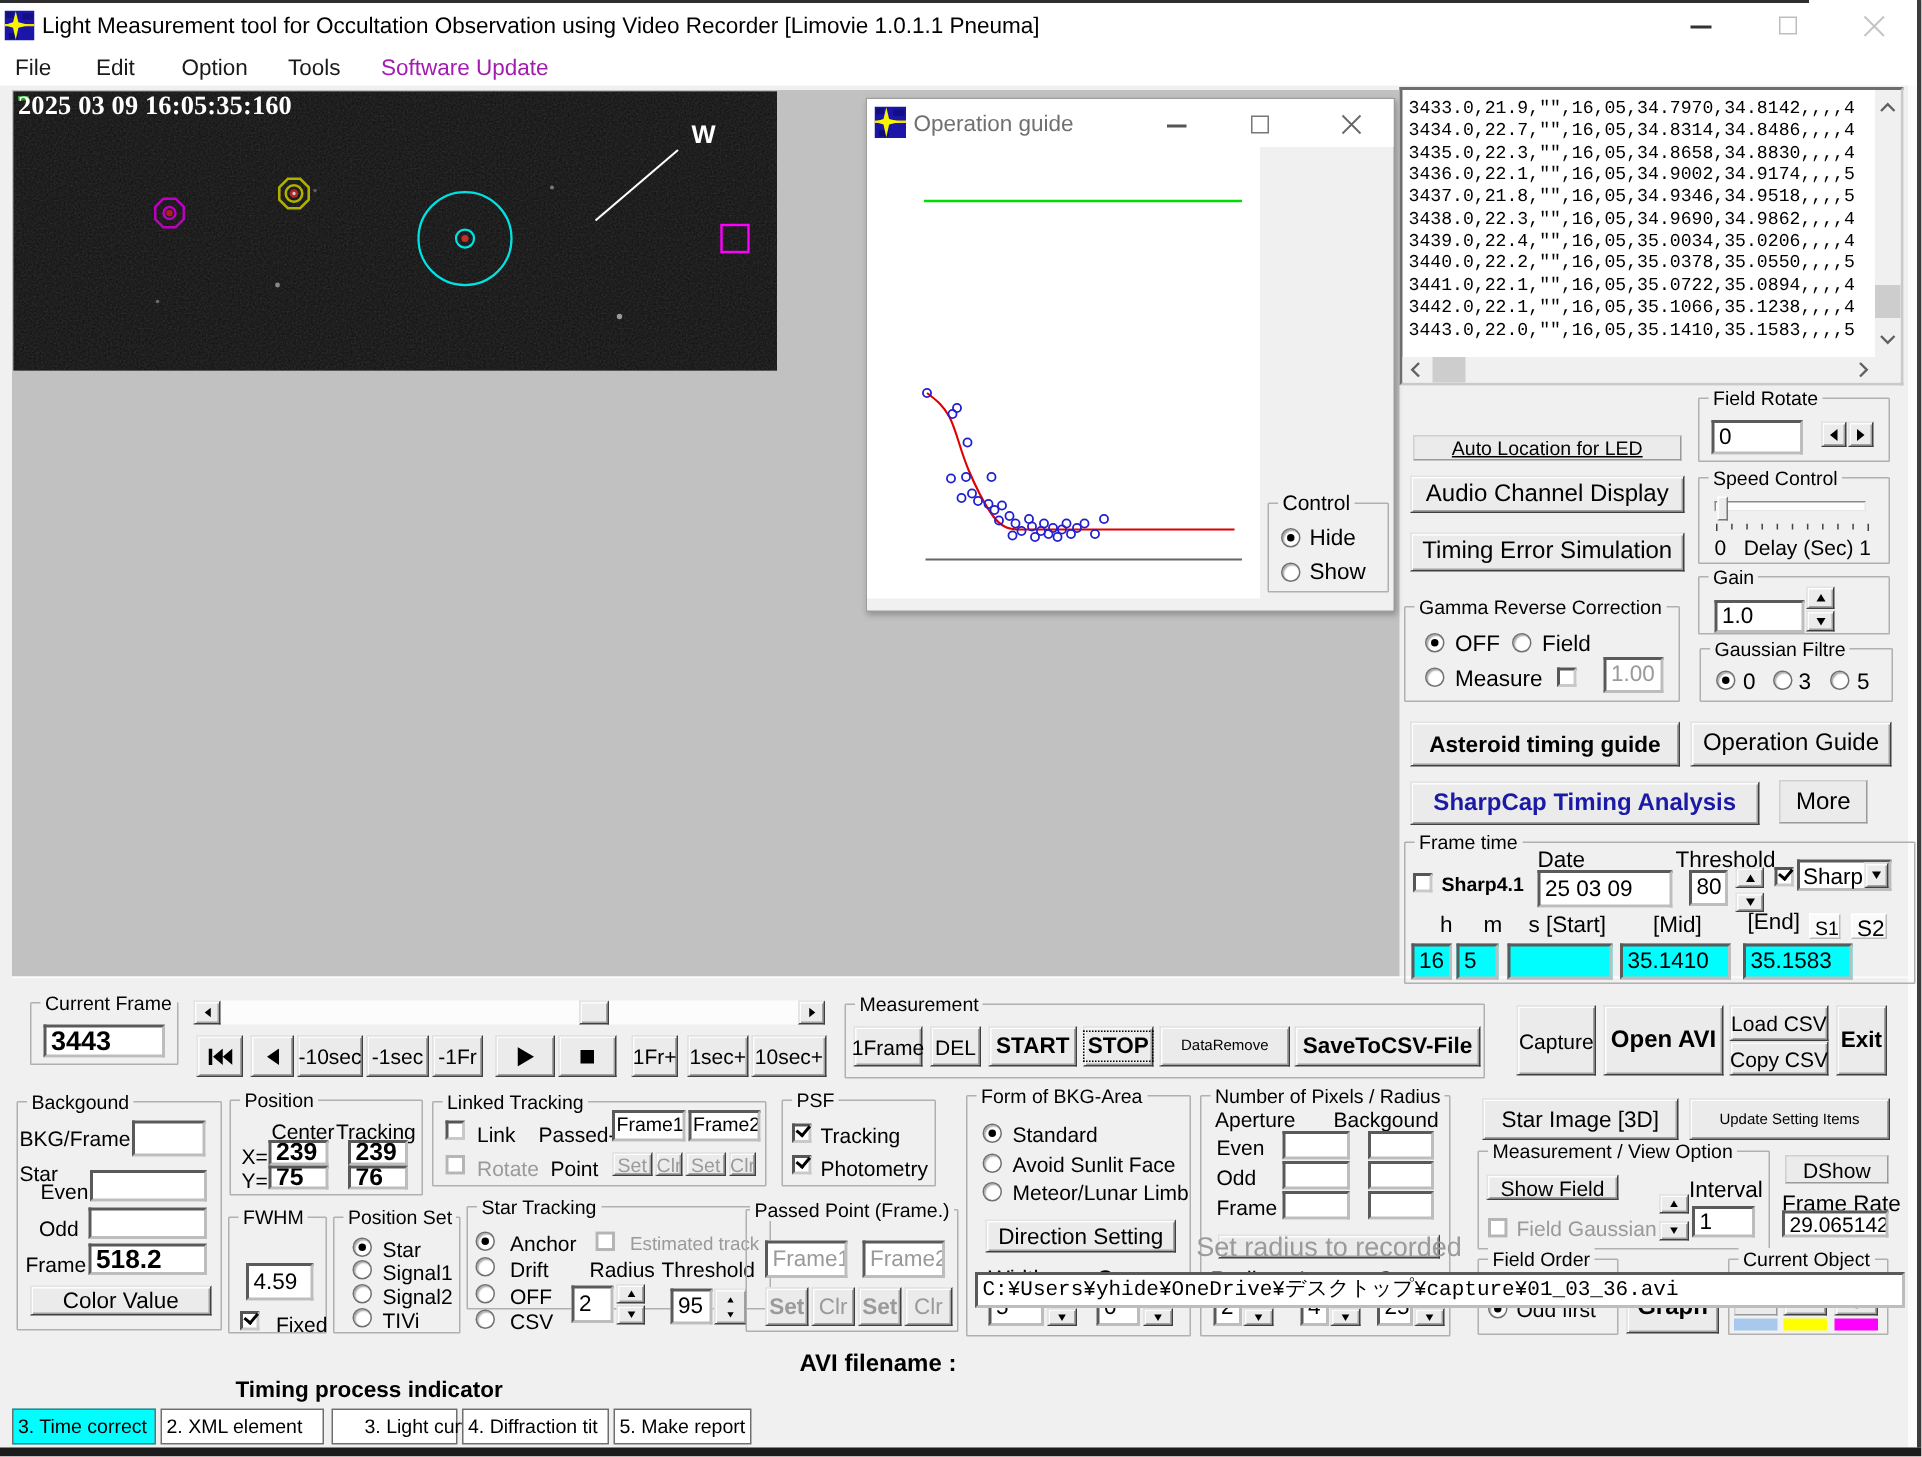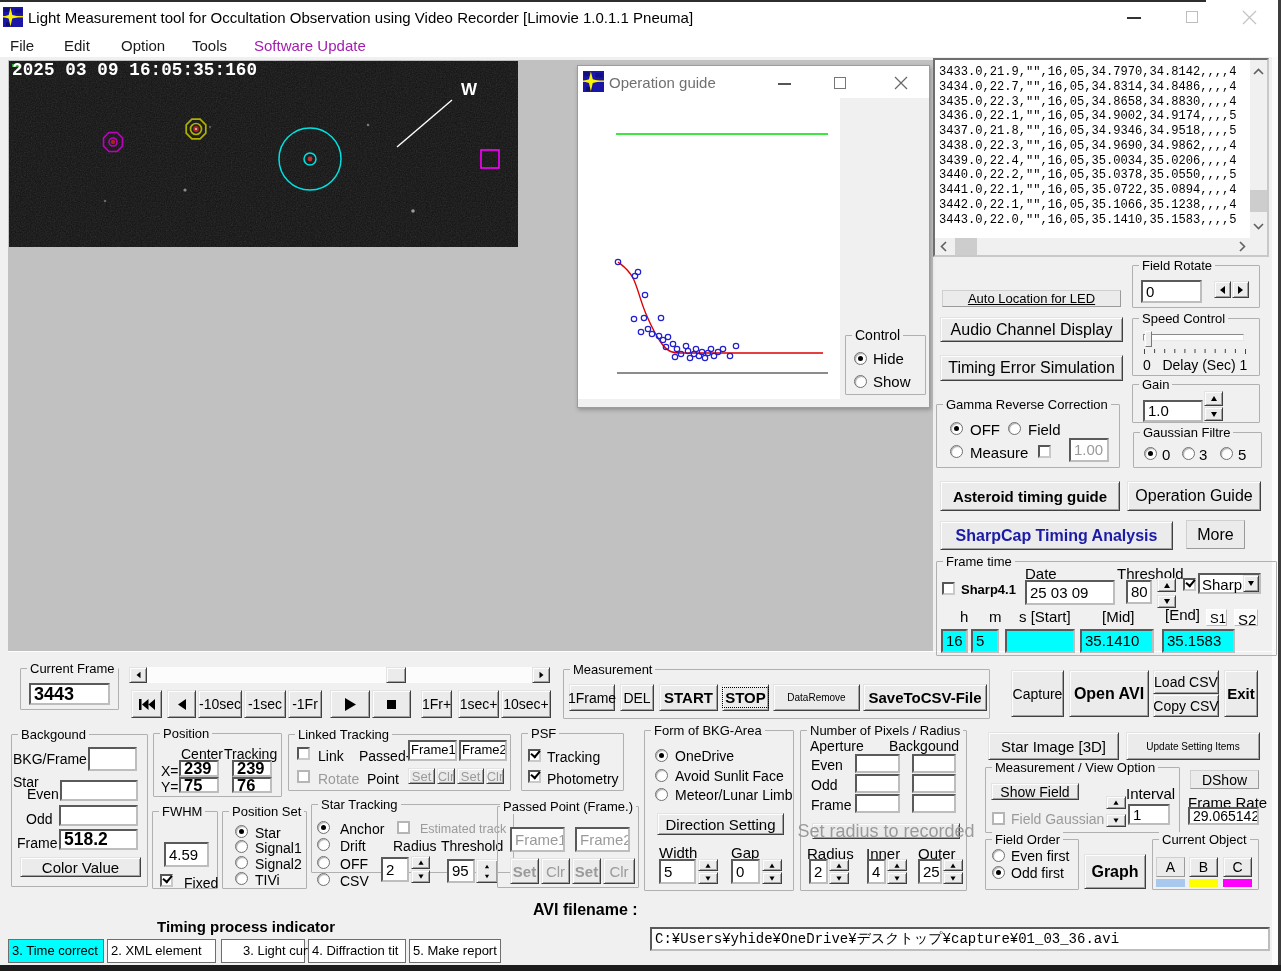--- a/index.html
+++ b/index.html
@@ -87,21 +87,21 @@
 <circle cx="301" cy="98" r="31"></circle>
 <circle cx="301" cy="98" r="6"></circle>
 </g>
 <circle cx="301" cy="98" r="2.4" fill="#c03030"></circle>
 
 <path d="M388 86 L443 39" stroke="#ffffff" stroke-width="1.4"></path>
 <text x="452" y="34" fill="#fff" font-size="17" font-weight="bold" font-family="Liberation Sans">W</text>
 
 <rect x="472" y="89" width="18" height="18" fill="none" stroke="#ff00ff" stroke-width="1.6"></rect>
 </svg>
-<div class="abs" style="left:3px;top:-1px;font-family:Liberation Mono, monospace;font-weight:bold;font-size:17.6px;color:#fff;letter-spacing:0.1px;white-space:pre">2025 03 09 16:05:35:160</div>
+<div class="abs" style="left:3px;top:-1px;font-family:Liberation Serif, serif;font-weight:bold;font-size:17.6px;color:#fff;letter-spacing:0.1px;white-space:pre">2025 03 09 16:05:35:160</div>
 </div>
 
 <div class="abs" style="left:577px;top:65px;width:353px;height:343px;background:#f0f0f0;border:1px solid #9c9c9c;box-shadow:1px 2px 4px rgba(0,0,0,0.25)">
  <div class="abs" style="left:0;top:0;width:351px;height:32px;background:#fff"></div>
  <svg class="abs" style="left:5px;top:5px" width="21" height="21" viewBox="0 0 20 20">
       <rect width="20" height="20" fill="#1b15a8"></rect>
       <rect x="1" y="1" width="5" height="4" fill="#12107e"></rect>
       <rect x="12" y="2" width="7" height="4" fill="#120e86"></rect>
       <rect x="3" y="15" width="6" height="4" fill="#0f0c72"></rect>
       <path d="M0 9.7 L20 9.7" stroke="#f0e000" stroke-width="1.5"></path>
@@ -468,21 +468,21 @@
  <span class="tb" style="left:77px;top:20px;width:55px;height:25px;font-size:15px;line-height:21px;color:#9a9a9a">Frame2</span>
  <span class="btn dis" style="left:12px;top:51px;width:29px;height:26px;font-size:15px;font-weight:bold">Set</span>
  <span class="btn dis" style="left:43px;top:51px;width:29px;height:26px;font-size:15px">Clr</span>
  <span class="btn dis" style="left:74px;top:51px;width:29px;height:26px;font-size:15px;font-weight:bold">Set</span>
  <span class="btn dis" style="left:105px;top:51px;width:32px;height:26px;font-size:15px">Clr</span>
 </div>
 
 <div class="gb" style="left:644px;top:730px;width:150px;height:161px">
     <b>Form of BKG-Area</b>
  <span class="rad on" style="left:10px;top:18px"></span>
-    <span class="lbl" style="left:30px;top:17px;font-size:14px">OneDrive</span>
+    <span class="lbl" style="left:30px;top:17px;font-size:14px">Standard</span>
  <span class="rad" style="left:10px;top:38px"></span>
     <span class="lbl" style="left:30px;top:37px;font-size:14px">Avoid Sunlit Face</span>
  <span class="rad" style="left:10px;top:57px"></span>
     <span class="lbl" style="left:30px;top:56px;font-size:14px">Meteor/Lunar Limb</span>
  <span class="btn" style="left:12px;top:82px;width:127px;height:22px;font-size:15px">Direction Setting</span>
  <span class="lbl" style="left:14px;top:113px;font-size:15px">Width</span>
  <span class="lbl" style="left:86px;top:113px;font-size:15px">Gap</span>
  <span class="tb" style="left:14px;top:128px;width:37px;height:25px;font-size:15px;line-height:21px">5</span>
  <span class="btn" style="left:53px;top:128px;width:20px;height:12px">
       <span class="tri-u" style="transform:scale(0.85)"></span>
@@ -572,20 +572,20 @@
     <b>Current Object</b>
  <span class="btn" style="left:3px;top:17px;width:29px;height:20px;font-size:14px;border-color:#cfcfcf #9a9a9a #9a9a9a #cfcfcf;box-shadow:none">A</span>
  <span class="abs" style="left:3px;top:39px;width:29px;height:8px;background:#a8c8ee"></span>
  <span class="btn" style="left:36px;top:17px;width:29px;height:20px;font-size:14px">B</span>
  <span class="abs" style="left:36px;top:39px;width:29px;height:8px;background:#ffff00"></span>
  <span class="btn" style="left:70px;top:17px;width:29px;height:20px;font-size:14px">C</span>
  <span class="abs" style="left:70px;top:39px;width:29px;height:8px;background:#ff00ff"></span>
 </div>
 
 <div class="lbl" style="left:533px;top:901px;font-size:16px;font-weight:bold">AVI filename :</div>
-<div class="tb" style="left:650px;top:927px;width:620px;height:24px;font-family:'Liberation Mono',monospace;font-size:14px;line-height:20px">C:¥Users¥yhide¥OneDrive¥デスクトップ¥capture¥01_03_36.avi</div>
+<div class="tb" style="left:650px;top:848px;width:620px;height:24px;font-family:'Liberation Mono',monospace;font-size:14px;line-height:20px">C:¥Users¥yhide¥OneDrive¥デスクトップ¥capture¥01_03_36.avi</div>
 <div class="lbl" style="left:157px;top:918px;font-size:15px;font-weight:bold">Timing process indicator</div>
 
 <div class="abs" style="left:8px;top:939px;width:96px;height:24px;background:#00feff;border:1px solid #6e6e6e;font-size:13px;line-height:22px;padding-left:3px;white-space:nowrap">3. Time correct</div>
 <div class="abs" style="left:107px;top:939px;width:109px;height:24px;background:#fff;border:1px solid #6e6e6e;font-size:13px;line-height:22px;padding-left:3px;white-space:nowrap">2. XML element</div>
 <div class="abs" style="left:221px;top:939px;width:84px;height:24px;background:#fff;border:1px solid #6e6e6e;font-size:13px;line-height:22px;padding-left:21px;white-space:nowrap">3. Light curve</div>
 <div class="abs" style="left:308px;top:939px;width:98px;height:24px;background:#fff;border:1px solid #6e6e6e;font-size:13px;line-height:22px;padding-left:3px;white-space:nowrap">4. Diffraction tit</div>
 <div class="abs" style="left:409px;top:939px;width:92px;height:24px;background:#fff;border:1px solid #6e6e6e;font-size:13px;line-height:22px;padding-left:3px;white-space:nowrap">5. Make report</div>
 
 </body></html>

